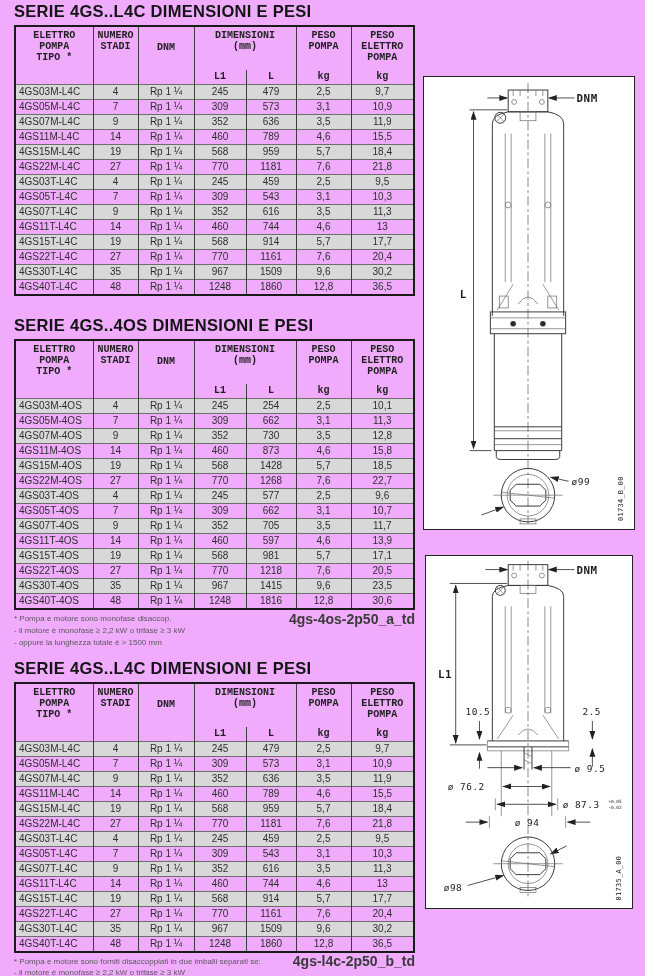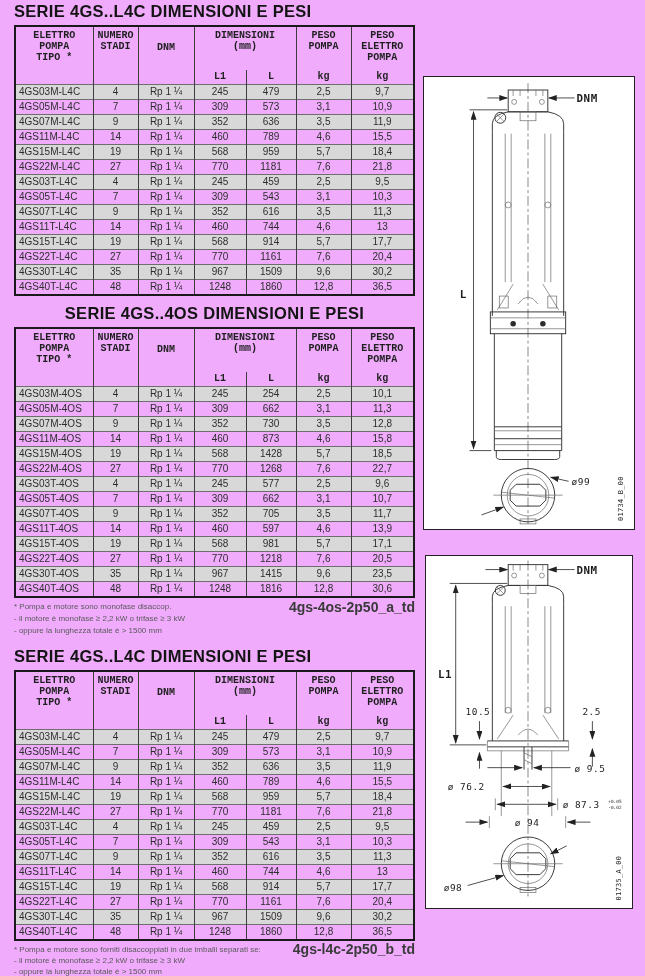--- a/index.html
+++ b/index.html
@@ -3,21 +3,21 @@
 <meta charset="utf-8">
 <style>
   html,body { margin:0; padding:0; background:#e8e8e8; }
   .page { position:relative; width:645px; height:976px; background:#f0abfc;
           font-family:"Liberation Sans", sans-serif; overflow:hidden; margin:0 auto; }
 
   .left-col { position:absolute; left:14px; top:2px; width:401px; }
 
   .sec-title { font-size:16.5px; line-height:19px; font-weight:800; color:#141414;
                letter-spacing:0.3px; margin:0 0 4px 0; }
-  .gap-a { margin-top:8px;text-align:center; }
+  .gap-a { margin-top:20px; }
   .gap-b { margin-top:10px; }
 
   table.dim { border-collapse:collapse; width:401px; table-layout:fixed;
               border:2px solid #1a1a1a; }
   table.dim td { border-left:1px solid #3d3d3d; border-right:1px solid #3d3d3d; }
   thead td { font-size:10px; font-weight:700; color:#1f1f1f; text-align:center;
              vertical-align:top; padding:3px 1px 0 1px; line-height:11px;
              white-space:pre-line;font-family:Liberation Mono, monospace; }
   tr.h-top td { height:40px; }
   td.dnm-h { padding-top:15px; }

